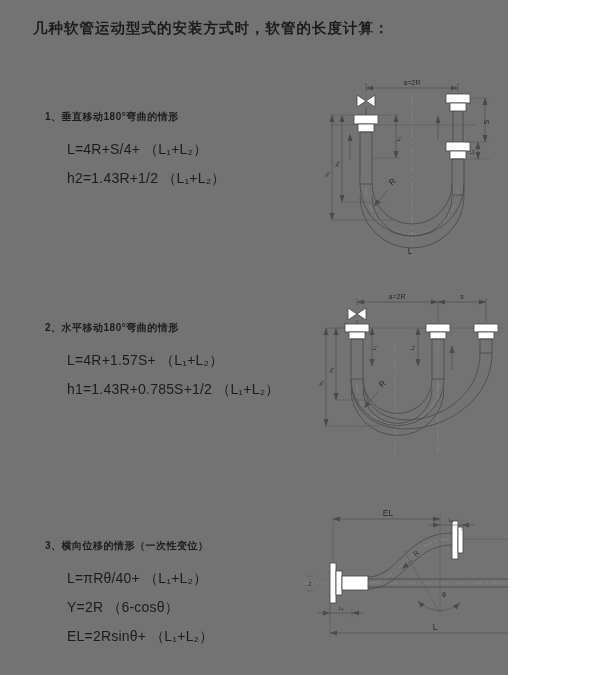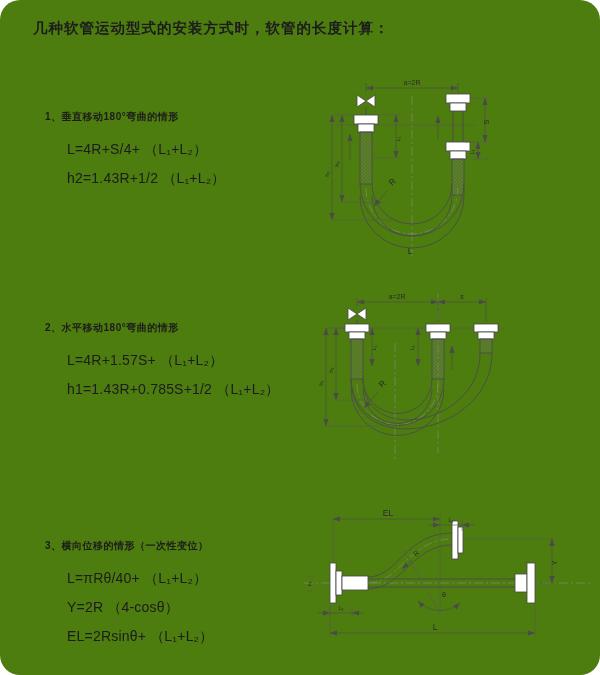--- a/index.html
+++ b/index.html
@@ -1,17 +1,17 @@
 <!DOCTYPE html>
 <html><head>
 <meta charset="utf-8">
 <style>
   html,body{margin:0;padding:0;background:#fff;}
-  .page{position:relative;width:600px;height:675px;background:#4d7c0f;overflow:hidden;
-        font-family:"Liberation Sans","DejaVu Sans",sans-serif;color:#1c1c1c;border-radius:20px;}
+  .page{position:relative;width:508px;height:675px;background:#737373;overflow:hidden;
+        font-family:"Liberation Sans","DejaVu Sans",sans-serif;color:#1c1c1c;}
   .title{position:absolute;left:33px;top:19px;font-size:14.5px;font-weight:600;letter-spacing:1px;}
   .section{position:absolute;left:45px;}
   .heading{font-size:10px;font-weight:600;letter-spacing:.5px;line-height:20px;margin-bottom:8px;}
   .formula{font-size:14px;letter-spacing:.2px;line-height:29px;padding-left:22px;white-space:pre;}
   .d{position:absolute;}
   .ln{stroke:#4a4a4a;stroke-width:.85;fill:none;}
   .thin{stroke:#5a5a5a;stroke-width:.55;fill:none;}
   .dim{stroke:#4a4a4a;stroke-width:.6;fill:none;}
   .cl{stroke:#8f8f8f;stroke-width:.6;fill:none;stroke-dasharray:9 3 2 3;}
   .part{fill:#ffffff;stroke:#4a4a4a;stroke-width:.85;}
@@ -34,21 +34,21 @@
 
   <div class="section" style="top:318px;">
     <div class="heading">2、水平移动180°弯曲的情形</div>
     <div class="formula">L=4R+1.57S+ （L₁+L₂）</div>
     <div class="formula">h1=1.43R+0.785S+1/2 （L₁+L₂）</div>
   </div>
 
   <div class="section" style="top:536px;">
     <div class="heading">3、横向位移的情形（一次性变位）</div>
     <div class="formula">L=πRθ/40+ （L₁+L₂）</div>
-    <div class="formula">Y=2R （4-cosθ）</div>
+    <div class="formula">Y=2R （6-cosθ）</div>
     <div class="formula">EL=2Rsinθ+ （L₁+L₂）</div>
   </div>
 
   <svg class="d" style="left:308px;top:68px;" width="285" height="195" viewBox="0 0 285 195">
     <defs>
       <marker id="a1" markerUnits="userSpaceOnUse" markerWidth="8" markerHeight="6" refX="7" refY="2.6" orient="auto-start-reverse">
         <path d="M0,0 L7,2.6 L0,5.2 Z" fill="#4a4a4a"></path>
       </marker>
       <pattern id="hb1" width="3.5" height="3.5" patternUnits="userSpaceOnUse">
         <path d="M0,3.5 L3.5,0 M0,0 L3.5,3.5" stroke="#777" stroke-width=".45"></path>

